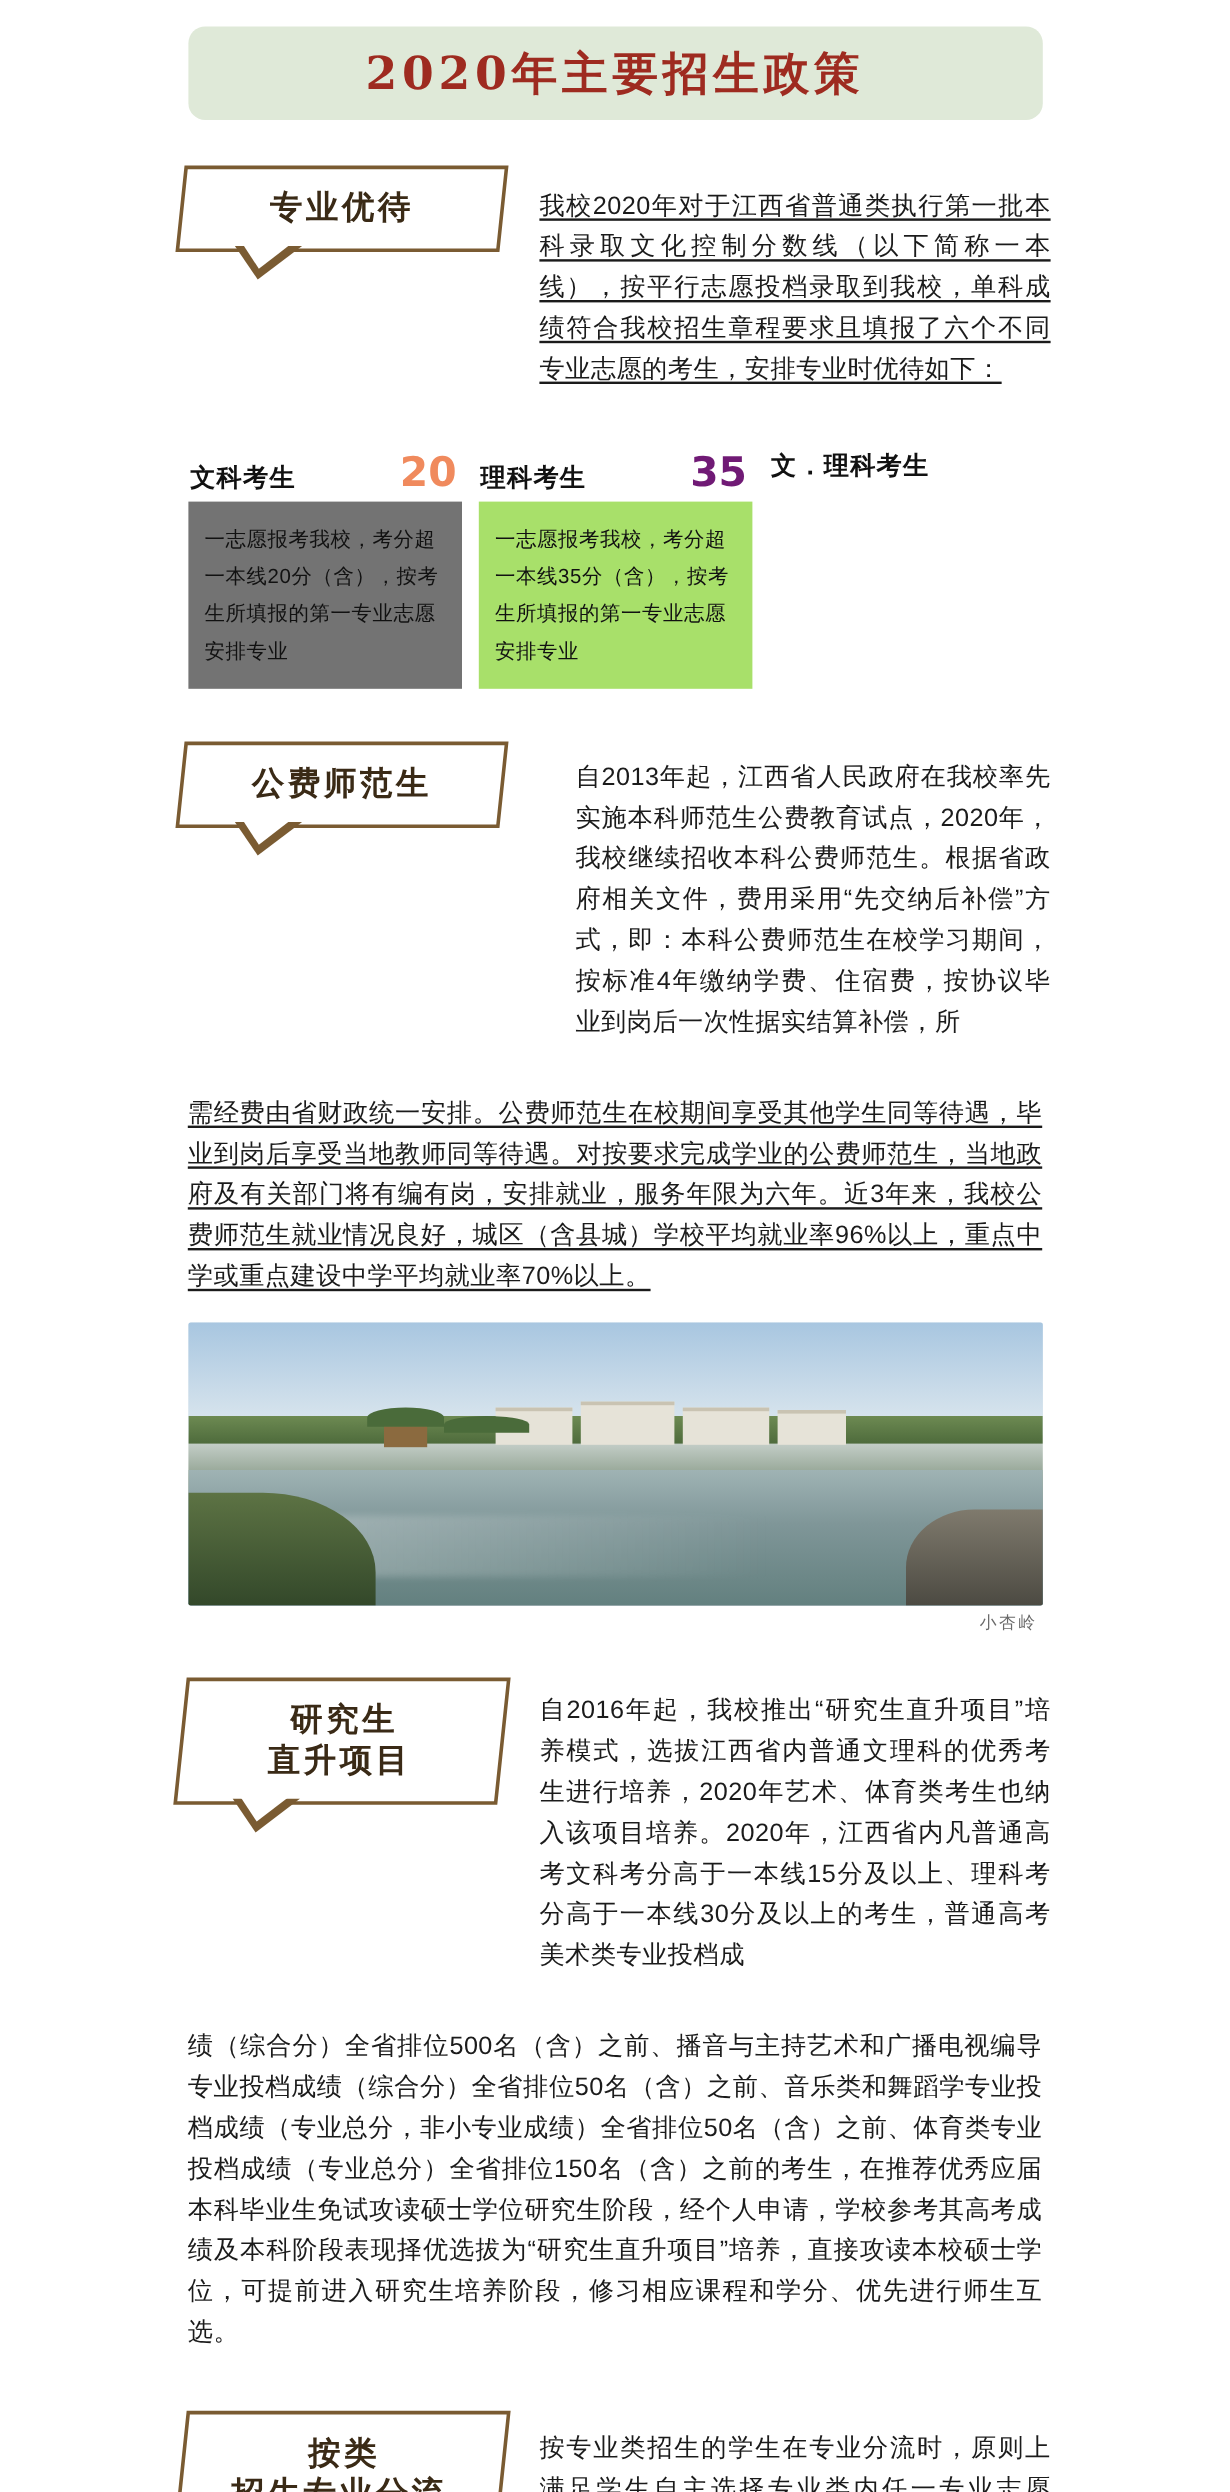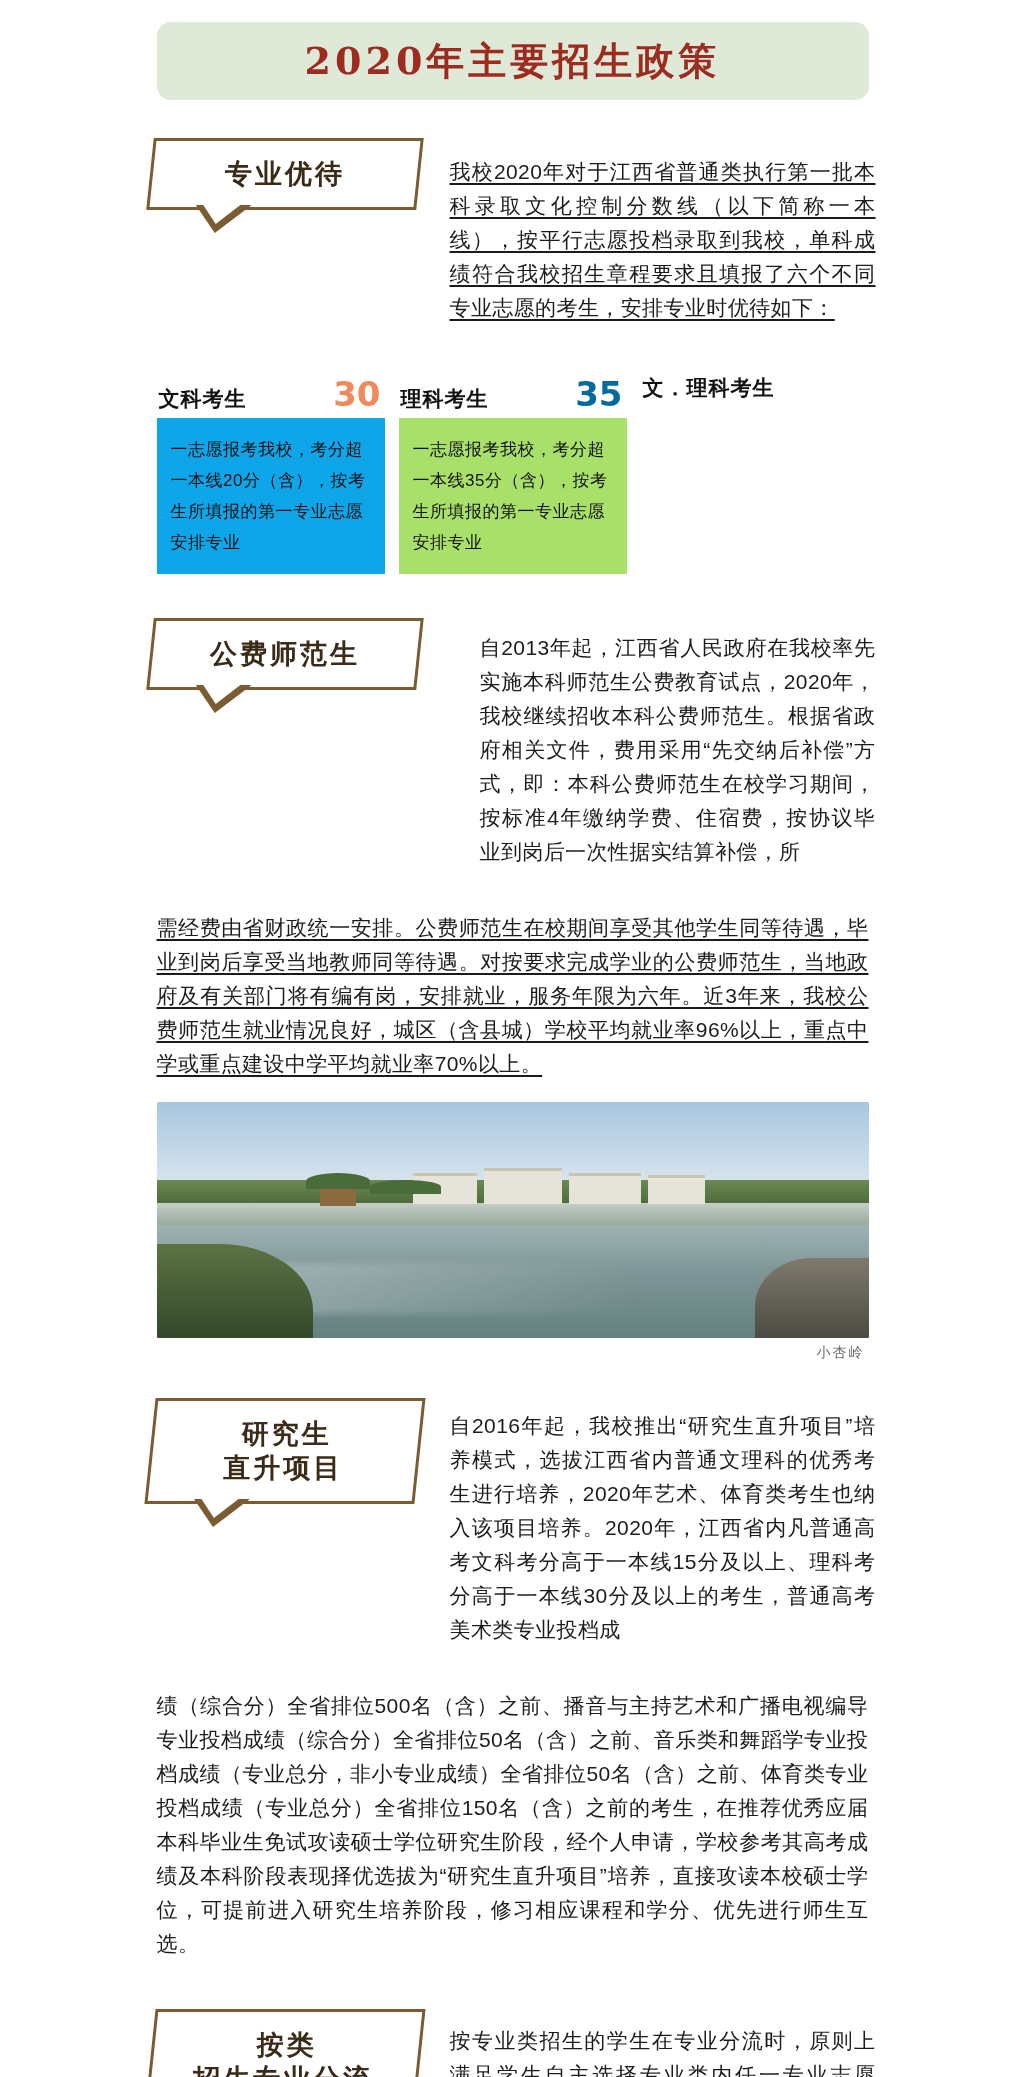--- a/index.html
+++ b/index.html
@@ -112,31 +112,31 @@
     font-family:"DejaVu Serif","Liberation Serif",serif;
     color:#111;
     letter-spacing:1px;
   }
   .card-head .num{
     font-size:34px;
     font-weight:700;
     font-family:"DejaVu Sans","Liberation Sans",sans-serif;
   }
   .num-orange{color:#f08a5d;}
-  .num-green{color:#0369a1;}
+  .num-green{color:#701a75;}
   .card-body{
     padding:16px 14px;
     font-size:17px;
     line-height:31px;
     letter-spacing:0.5px;
     color:#111;
     min-height:136px;
     box-sizing:border-box;
   }
-  .c1 .card-body{background:#0ea5e9;}
+  .c1 .card-body{background:#737373;}
   .c2 .card-body{background:#a8e06a;}
   .c3 .card-body{background:#9b8ee8;}
 
   
   .sec2{
     display:flex;
     align-items:flex-start;
     margin:34px 55px 0 55px;
   }
   .sec2 .tagcol{width:330px;flex:0 0 330px;padding-top:10px;}
@@ -216,21 +216,21 @@
     </div>
     <div class="txtcol">
       <p class="para u">我校2020年对于江西省普通类执行第一批本科录取文化控制分数线（以下简称一本线），按平行志愿投档录取到我校，单科成绩符合我校招生章程要求且填报了六个不同专业志愿的考生，安排专业时优待如下：</p>
     </div>
   </div>
 
   <div class="cards">
     <div class="card c1">
       <div class="card-head">
         <span class="lbl">文科考生</span>
-        <span class="num num-orange">30</span>
+        <span class="num num-orange">20</span>
       </div>
       <div class="card-body">一志愿报考我校，考分超一本线20分（含），按考生所填报的第一专业志愿安排专业</div>
     </div>
     <div class="card c2">
       <div class="card-head">
         <span class="lbl">理科考生</span>
         <span class="num num-green">35</span>
       </div>
       <div class="card-body">一志愿报考我校，考分超一本线35分（含），按考生所填报的第一专业志愿安排专业</div>
     </div>

